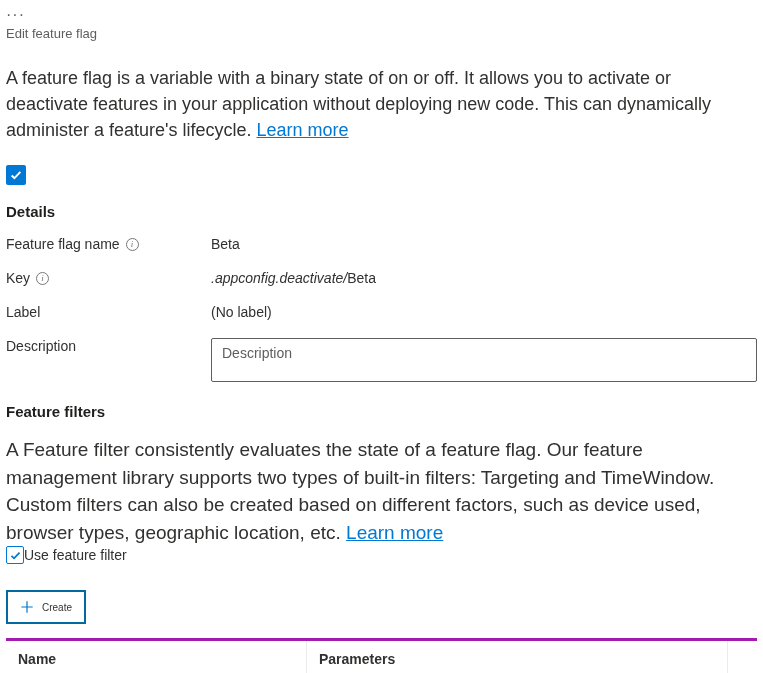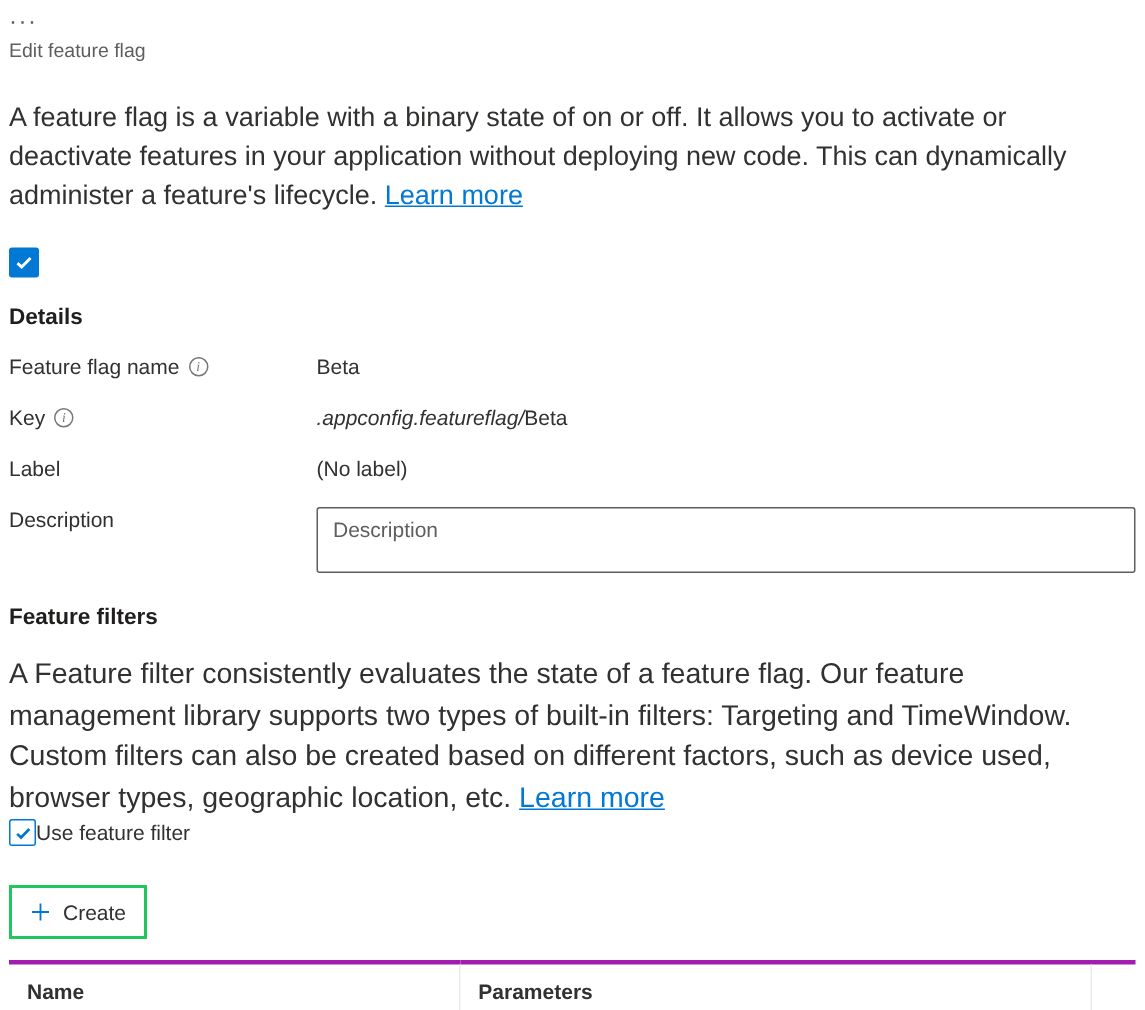--- a/index.html
+++ b/index.html
@@ -39,22 +39,22 @@
     .checkbox-small svg { width: 13px; height: 13px; }
     .italic { font-style: italic; }
     .desc-input {
       width: 100%; height: 44px; border: 1px solid #605e5c; border-radius: 2px;
       padding: 6px 10px; font-family: inherit; font-size: 14px; resize: none;
     }
     .desc-input::placeholder { color: #605e5c; }
     .ff-intro { font-size: 19px; line-height: 1.45; }
     .use-ff-row { display: flex; align-items: center; margin-bottom: 26px; }
     .create-btn {
-      border: 2px solid #22c55e; display: inline-flex; align-items: center;
-      gap: 8px; padding: 8px 12px; font-size: 14px; color: #323130;
+      border: 2px solid #0369a1; display: inline-flex; align-items: center;
+      gap: 8px; padding: 8px 12px; font-size: 10px; color: #323130;
       background: #fff; cursor: pointer;
     }
     .plus-icon { width: 14px; height: 14px; }
     .table { width: 100%; margin-top: 14px; border-collapse: collapse; }
     .table thead th {
       text-align: left; font-weight: 600; font-size: 14px; padding: 10px 12px;
       border-top: 3px solid #a21caf; border-bottom: 1px solid #edebe9; color: #323130;
     }
     .table thead th + th { border-left: 1px solid #edebe9; }
     .table thead th:last-child { border-left: 1px solid #edebe9; }
@@ -92,21 +92,21 @@
   </div>
   <div class="row-value">Beta</div>
 </div>
 
 <div class="row">
   <div class="row-label">
     <span>Key</span>
     <span class="info-icon">i</span>
   </div>
   <div class="row-value">
-    <span class="italic">.appconfig.featureflag/</span><span class="key-suffix">Beta</span>
+    <span class="italic">.appconfig.deactivate/</span><span class="key-suffix">Beta</span>
   </div>
 </div>
 
 <div class="row">
   <div class="row-label">Label</div>
   <div class="row-value">(No label)</div>
 </div>
 
 <div class="row">
   <div class="row-label">Description</div>

